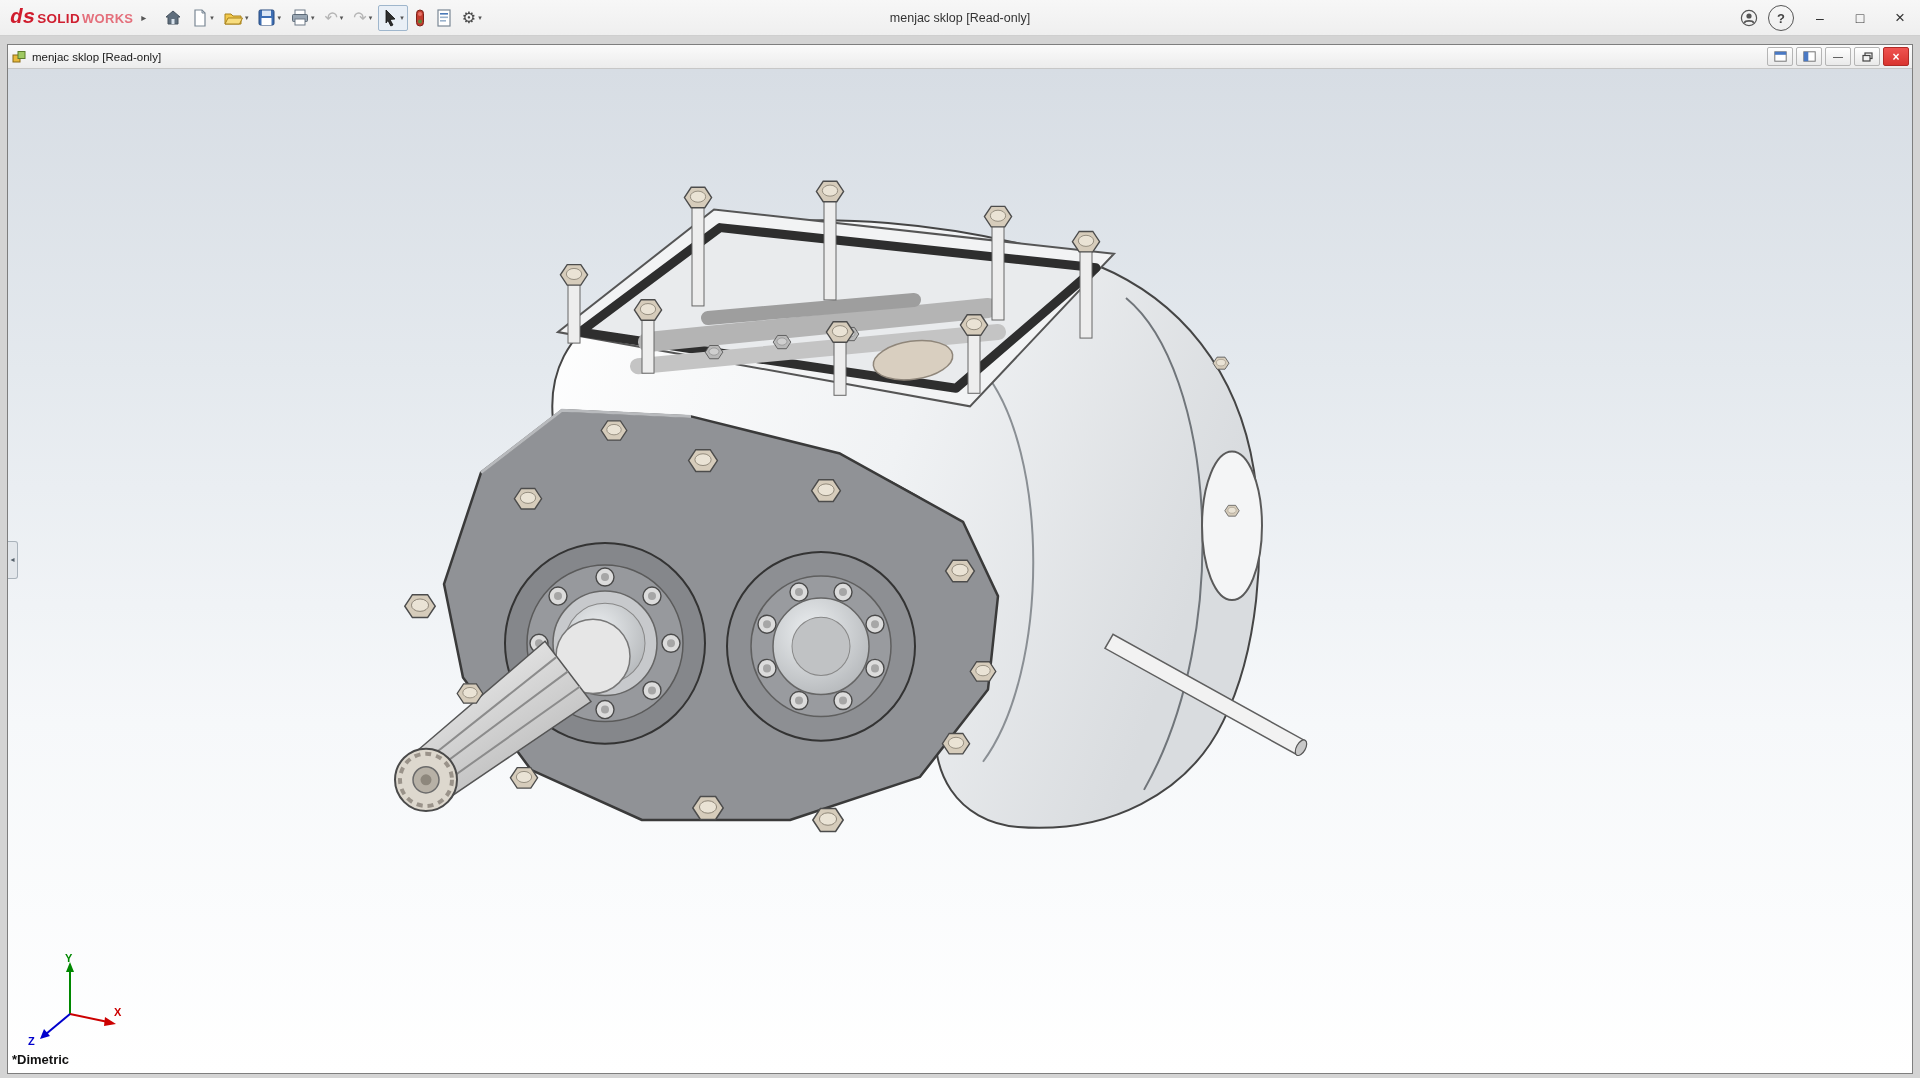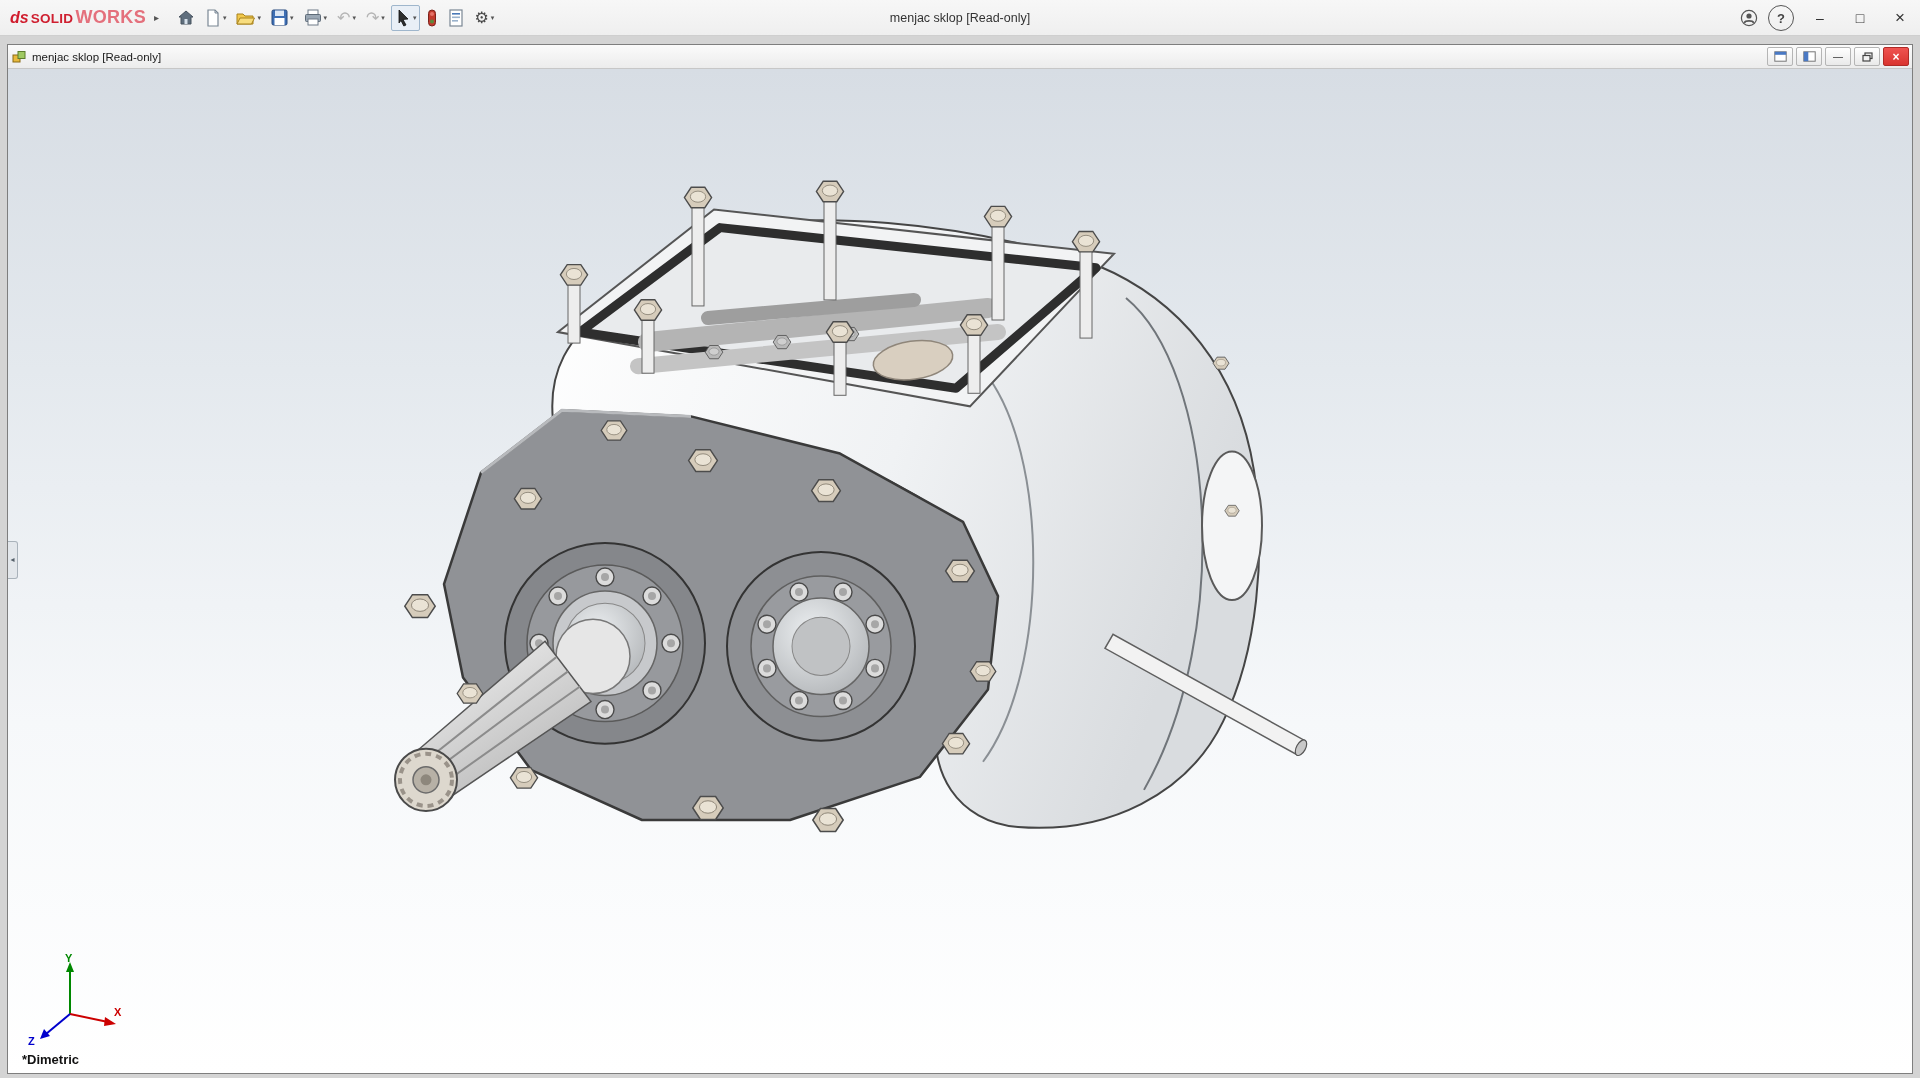--- a/index.html
+++ b/index.html
@@ -5,23 +5,23 @@
   * { margin:0; padding:0; box-sizing:border-box; }
   html,body { width:1920px; height:1078px; overflow:hidden;
     font-family:"Liberation Sans", sans-serif; }
   .app { position:relative; width:1920px; height:1078px; background:#d4d4d4; }
 
   
   .titlebar { position:absolute; left:0; top:0; width:1920px; height:36px;
     background:linear-gradient(#f7f7f7,#efefef); border-bottom:1px solid #cfcfcf;
     display:flex; align-items:center; padding:0 0 0 10px; z-index:30; }
   .brand { display:flex; align-items:baseline; gap:2px; margin-right:6px; }
-  .logo-swirl { color:#d01c2d; font-weight:bold; font-style:italic; font-size:16px; }
+  .logo-swirl { color:#d01c2d; font-weight:bold; font-style:italic; font-size:21px;font-family:Liberation Mono, monospace; }
   .brand-solid { color:#cf1f30; font-weight:bold; font-size:13.5px; letter-spacing:.3px;text-align:center; }
-  .brand-works { color:#e4707c; font-weight:bold; font-size:18px; letter-spacing:.3px; }
+  .brand-works { color:#e4707c; font-weight:bold; font-size:13px; letter-spacing:.3px; }
   .expand-arrow { color:#555; font-size:10px; margin:0 14px 0 2px; }
   .tb-group { display:flex; align-items:center; gap:2px; }
   .tbtn { display:flex; align-items:center; height:26px; padding:0 3px;
     border:1px solid transparent; border-radius:2px; cursor:default; }
   .tbtn.active { background:#e9eff6; border-color:#9fb6cc; }
   .tbtn svg { display:block; }
   .caret { font-size:7px; color:#555; margin-left:2px; }
   .glyph-icon { font-size:16px; color:#4a4a4a; line-height:1; }
   .glyph-icon.disabled { color:#b5b5b5; }
   .app-title { position:absolute; left:50%; top:0; transform:translateX(-50%);
@@ -48,21 +48,21 @@
 
   
   .viewport { position:absolute; left:0; top:24px; right:0; bottom:0;
     background:linear-gradient(180deg,#d7dde4 0%, #e4e9ee 30%, #f6f8fa 65%, #ffffff 100%);
     overflow:hidden; }
   .model-svg { position:absolute; left:0; top:0; width:100%; height:100%; }
   .collapse-tab { position:absolute; left:0; top:47%; width:10px; height:38px;
     background:#e3e7eb; border:1px solid #a9b2ba; border-left:none; border-radius:0 3px 3px 0;
     display:flex; align-items:center; justify-content:center; font-size:8px; color:#55606a; }
   .triad { position:absolute; left:16px; bottom:26px; }
-  .orientation-label { position:absolute; left:14px; bottom:6px; font-size:13px;
+  .orientation-label { position:absolute; left:4px; bottom:6px; font-size:13px;
     font-weight:bold; color:#111; }
   .triad text { font-size:11px; font-weight:bold; }
 </style>
 </head>
 <body>
 
 <div class="app">
 
   <div class="titlebar">
     <div class="brand">

